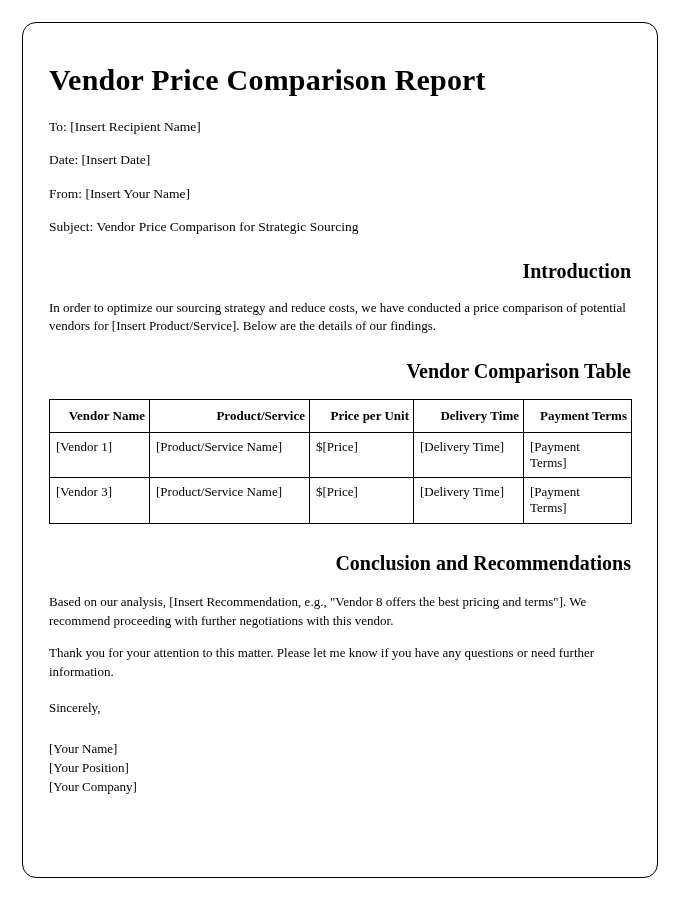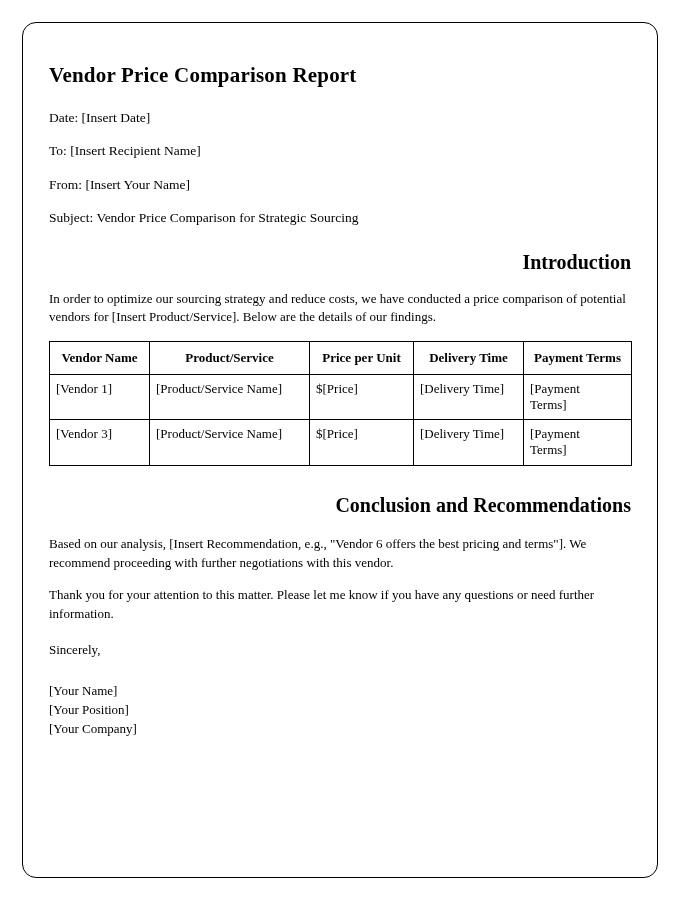--- a/index.html
+++ b/index.html
@@ -26,21 +26,21 @@
     overflow: hidden;
   }
   .inner {
     position: absolute;
     left: 26px;
     top: 22px;
     right: 26px;
   }
   h1.doc-title {
     font-family: "Liberation Serif", serif;
-    font-size: 21px;
+    font-size: 30px;
     font-weight: bold;
     margin: 18px 0 22px 0;
     letter-spacing: 0.2px;
   }
   .meta-line {
     font-size: 13.5px;
     margin: 0 0 16.5px 0;
     line-height: 1.25;
   }
   h2.section {
@@ -67,21 +67,21 @@
   }
   table.vendor-table th,
   table.vendor-table td {
     border: 1px solid #000000;
     font-size: 13px;
     line-height: 1.22;
     vertical-align: top;
     padding: 6px 18px 7px 6px;
   }
   table.vendor-table th {
-    text-align: center;
+    text-align: right;
     font-weight: bold;
     vertical-align: middle;
     padding: 8px 4px;
   }
   table.vendor-table td {
     text-align: left;
     height: 30px;
   }
   col.c-vendor { width: 100px; }
   col.c-product { width: 160px; }
@@ -97,28 +97,29 @@
   .sign-line { display: block; }
 </style>
 </head>
 <body>
 
 <div class="page">
   <div class="inner">
 
     <h1 class="doc-title">Vendor Price Comparison Report</h1>
 
+    <p class="meta-line">To: [Insert Recipient Name]</p>
     <p class="meta-line">Date: [Insert Date]</p>
-    <p class="meta-line">To: [Insert Recipient Name]</p>
     <p class="meta-line">From: [Insert Your Name]</p>
     <p class="meta-line">Subject: Vendor Price Comparison for Strategic Sourcing</p>
 
     <h2 class="section">Introduction</h2>
     <p class="body-text">In order to optimize our sourcing strategy and reduce costs, we have conducted a price comparison of potential vendors for [Insert Product/Service]. Below are the details of our findings.</p>
 
+    <h2 class="section">Vendor Comparison Table</h2>
 
     <table class="vendor-table">
       <colgroup>
         <col class="c-vendor">
         <col class="c-product">
         <col class="c-price">
         <col class="c-delivery">
         <col class="c-payment">
       </colgroup>
       <thead>
@@ -142,21 +143,21 @@
           <td>[Vendor 3]</td>
           <td>[Product/Service Name]</td>
           <td>$[Price]</td>
           <td>[Delivery Time]</td>
           <td>[Payment Terms]</td>
         </tr>
       </tbody>
     </table>
 
     <h2 class="section conclusion">Conclusion and Recommendations</h2>
-    <p class="body-text">Based on our analysis, [Insert Recommendation, e.g., "Vendor 6 offers the best pricing and terms"]. We recommend proceeding with further negotiations with this vendor.</p>
+    <p class="body-text">Based on our analysis, [Insert Recommendation, e.g., "Vendor 8 offers the best pricing and terms"]. We recommend proceeding with further negotiations with this vendor.</p>
     <p class="body-text">Thank you for your attention to this matter. Please let me know if you have any questions or need further information.</p>
 
     <div class="sign-block">
       <span class="sign-line sincerely">Sincerely,</span>
       <span class="sign-line">[Your Name]</span>
       <span class="sign-line">[Your Position]</span>
       <span class="sign-line">[Your Company]</span>
     </div>
 
   </div>

